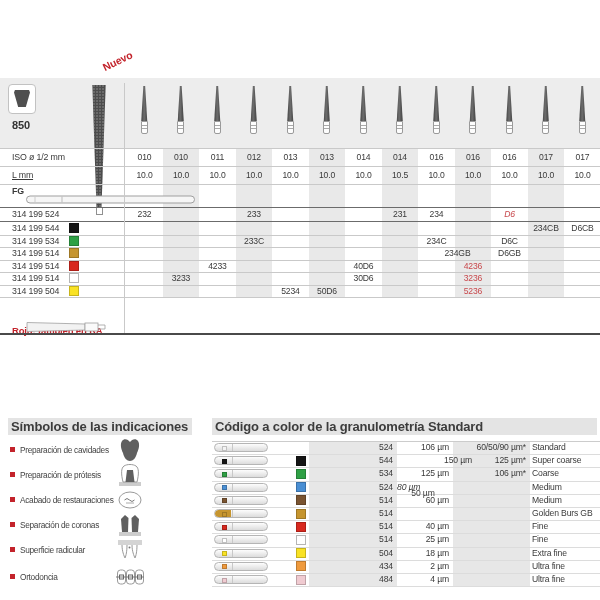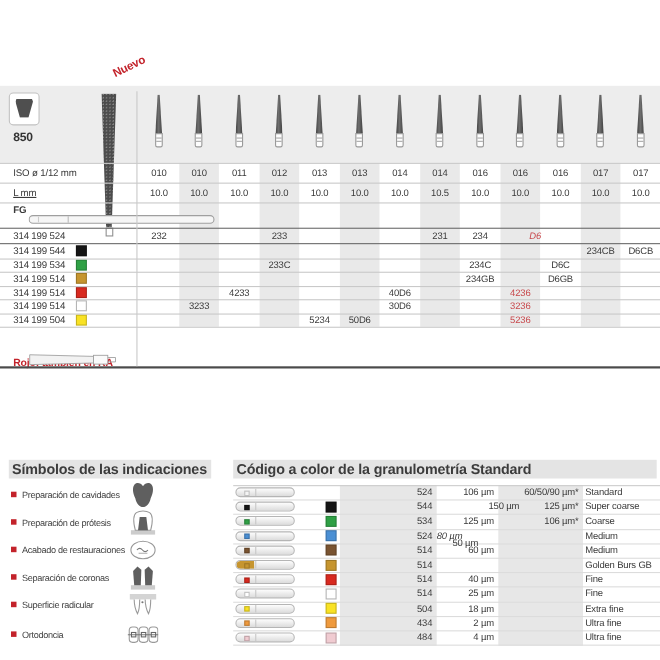--- a/index.html
+++ b/index.html
@@ -133,21 +133,21 @@
           <i style="top:3px;"></i>
           <i style="top:6px;"></i>
         </div>
         <div class="cone" style="left: 578.75px; top: 86px;"></div>
         <div class="collar" style="left: 578.75px; top: 121px;">
           <i style="top:3px;"></i>
           <i style="top:6px;"></i>
         </div>
       </div>
 
-    <div class="rowlabel" style="top:148px;height:18px;line-height:18px;">ISO ø 1/12 mm</div>
+    <div class="rowlabel" style="top:148px;height:18px;line-height:18px;">ISO ø 1/2 mm</div>
     <div class="rowlabel" style="top:166px;height:18px;line-height:18px;text-decoration:underline;">L mm</div>
     <div class="rowlabel" style="top:184px;height:14px;line-height:14px;font-weight:bold;">FG</div>
 
     <svg class="abs" style="left:26px;top:194px;" width="172" height="11" viewBox="0 0 172 11">
       <rect x="0.5" y="2" width="168" height="7" rx="3.5" fill="#f6f6f6" stroke="#9f9f9f"></rect>
       <line x1="36" y1="2.5" x2="36" y2="8.5" stroke="#bbbbbb"></line>
       <line x1="9" y1="3" x2="9" y2="8" stroke="#cccccc"></line>
     </svg>
 
     <div id="iso-cells">
@@ -179,33 +179,33 @@
         <div class="cell" style="left: 491px; top: 166px; height: 18px; line-height: 18px;">10.0</div>
         <div class="cell" style="left: 527.5px; top: 166px; height: 18px; line-height: 18px;">10.0</div>
         <div class="cell" style="left: 564px; top: 166px; height: 18px; line-height: 18px;">10.0</div>
       </div>
     <div id="product-rows">
         <div class="pcode" style="top: 208px; height: 12.5px; line-height: 12.5px;">314 199 524</div>
         <div class="cell" style="left: 126px; top: 208px; height: 12.5px; line-height: 12.5px;">232</div>
         <div class="cell" style="left: 235.5px; top: 208px; height: 12.5px; line-height: 12.5px;">233</div>
         <div class="cell" style="left: 381.5px; top: 208px; height: 12.5px; line-height: 12.5px;">231</div>
         <div class="cell" style="left: 418px; top: 208px; height: 12.5px; line-height: 12.5px;">234</div>
-        <div class="cell" style="left: 468px; top: 208px; height: 12.5px; line-height: 12.5px; color: rgb(200, 73, 77); font-style: italic;">D6</div>
+        <div class="cell" style="left: 491px; top: 208px; height: 12.5px; line-height: 12.5px; color: rgb(200, 73, 77); font-style: italic;">D6</div>
         <div class="pcode" style="top: 222px; height: 12.5px; line-height: 12.5px;">314 199 544</div>
         <div class="chip" style="left: 69px; top: 223px; background: rgb(21, 21, 21); border-color: rgba(0, 0, 0, 0.2);"></div>
         <div class="cell" style="left: 527.5px; top: 222px; height: 12.5px; line-height: 12.5px;">234CB</div>
         <div class="cell" style="left: 564px; top: 222px; height: 12.5px; line-height: 12.5px;">D6CB</div>
         <div class="pcode" style="top: 234.5px; height: 12.5px; line-height: 12.5px;">314 199 534</div>
         <div class="chip" style="left: 69px; top: 235.5px; background: rgb(47, 160, 69); border-color: rgba(0, 0, 0, 0.2);"></div>
         <div class="cell" style="left: 235.5px; top: 234.5px; height: 12.5px; line-height: 12.5px;">233C</div>
         <div class="cell" style="left: 418px; top: 234.5px; height: 12.5px; line-height: 12.5px;">234C</div>
         <div class="cell" style="left: 491px; top: 234.5px; height: 12.5px; line-height: 12.5px;">D6C</div>
         <div class="pcode" style="top: 247px; height: 12.5px; line-height: 12.5px;">314 199 514</div>
         <div class="chip" style="left: 69px; top: 248px; background: rgb(198, 149, 47); border-color: rgba(0, 0, 0, 0.2);"></div>
-        <div class="cell" style="left: 418px; top: 247px; height: 12.5px; line-height: 12.5px;">234GB</div>
+        <div class="cell" style="left: 418px; top: 247px; height: 12.5px; line-height: 12.5px; padding-left: 21px;">234GB</div>
         <div class="cell" style="left: 491px; top: 247px; height: 12.5px; line-height: 12.5px;">D6GB</div>
         <div class="pcode" style="top: 259.5px; height: 12.5px; line-height: 12.5px;">314 199 514</div>
         <div class="chip" style="left: 69px; top: 260.5px; background: rgb(216, 41, 31); border-color: rgba(0, 0, 0, 0.2);"></div>
         <div class="cell" style="left: 199px; top: 259.5px; height: 12.5px; line-height: 12.5px;">4233</div>
         <div class="cell" style="left: 345px; top: 259.5px; height: 12.5px; line-height: 12.5px;">40D6</div>
         <div class="cell" style="left: 454.5px; top: 259.5px; height: 12.5px; line-height: 12.5px; color: rgb(200, 73, 77);">4236</div>
         <div class="pcode" style="top: 272px; height: 12.5px; line-height: 12.5px;">314 199 514</div>
         <div class="chip" style="left: 69px; top: 273px; background: rgb(255, 255, 255); border-color: rgb(181, 181, 181);"></div>
         <div class="cell" style="left: 162.5px; top: 272px; height: 12.5px; line-height: 12.5px;">3233</div>
         <div class="cell" style="left: 345px; top: 272px; height: 12.5px; line-height: 12.5px;">30D6</div>

